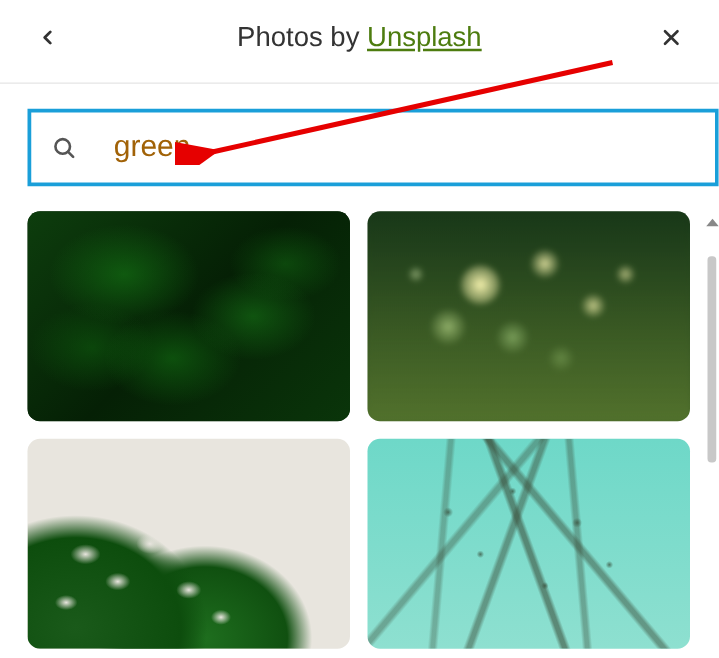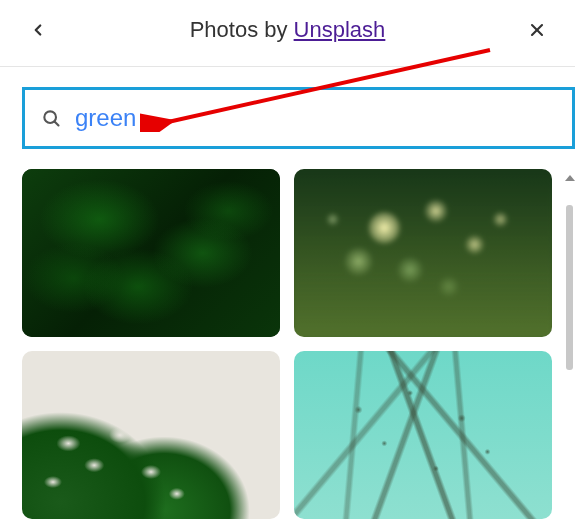--- a/index.html
+++ b/index.html
@@ -33,21 +33,21 @@
     }
     .header-title {
       position: absolute;
       left: 50%;
       transform: translateX(-50%);
       font-size: 22px;
       color: #333;
       white-space: nowrap;
     }
     .header-title a {
-      color: #4c1d95;
+      color: #4d7c0f;
     }
     .close-btn {
       width: 36px;
       height: 36px;
       display: flex;
       align-items: center;
       justify-content: center;
       cursor: pointer;
       color: #333;
     }
@@ -66,23 +66,24 @@
     }
     .search-icon {
       color: #555;
       margin-right: 14px;
       display: flex;
     }
     .search-input {
       border: none;
       outline: none;
       font-size: 24px;
-      color: #3b82f6;
+      color: #a16207;
       flex: 1;
       font-family: inherit;
+      margin-left: 16px;
     }
     .image-grid {
       display: grid;
       grid-template-columns: repeat(2, 258px);
       gap: 14px;
       padding: 20px 0 0 22px;
     }
     .image-card {
       height: 168px;
       border-radius: 10px;

